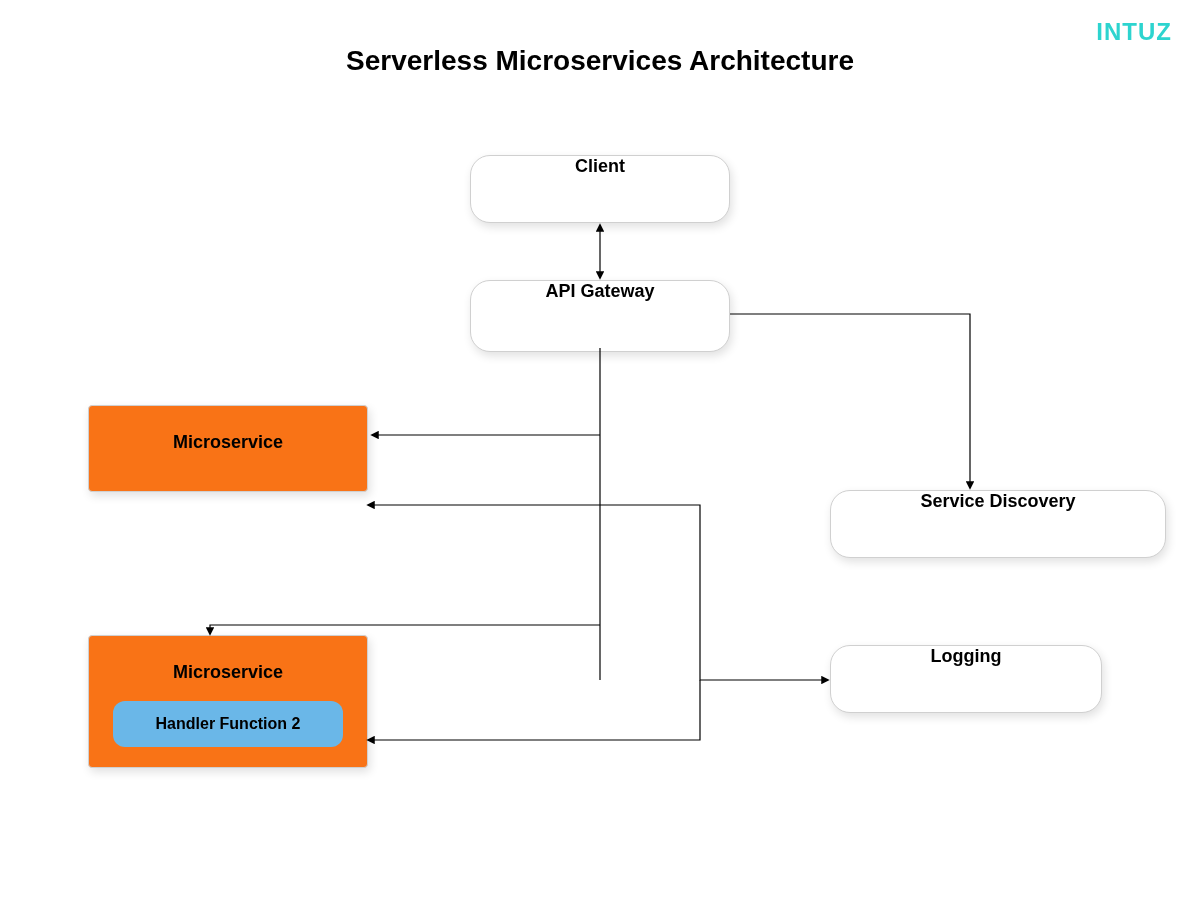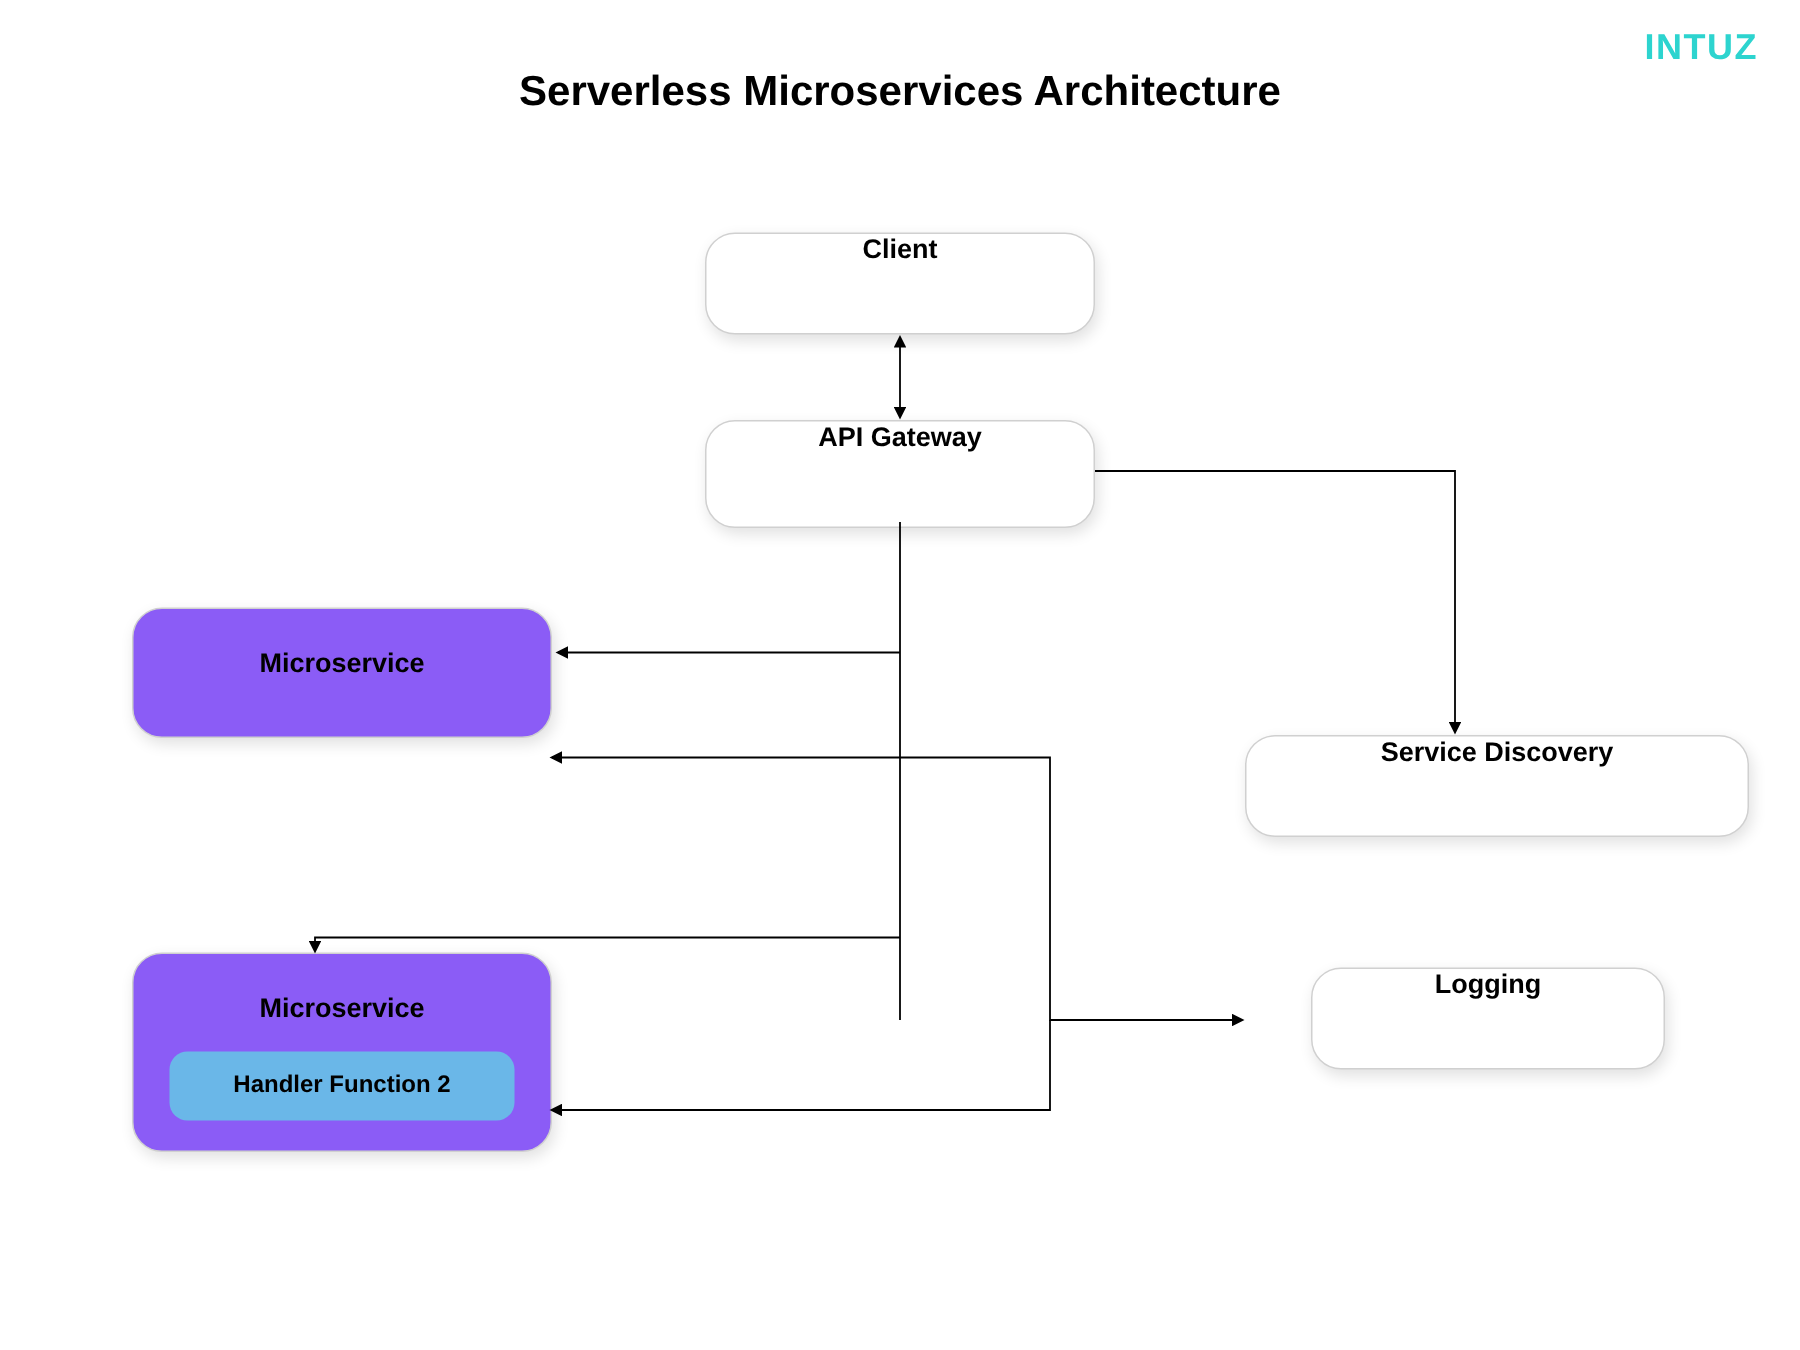--- a/index.html
+++ b/index.html
@@ -42,23 +42,23 @@
       display: flex;
       justify-content: center;
       font-weight: 700;
       color: #000;
     }
     .node-simple {
       font-size: 18px;
     }
     .microservice-box {
       position: absolute;
-      background: #8b5cf6;
+      background: #f97316;
       border: 1px solid #d0d0d0;
-      border-radius: 20px;
+      border-radius: 4px;
       box-shadow: 2px 4px 10px rgba(0,0,0,0.12);
       padding: 22px 20px 20px 20px;
       display: flex;
       flex-direction: column;
       align-items: center;
     }
     .microservice-title {
       font-size: 18px;
       font-weight: 700;
       color: #000;
@@ -105,21 +105,21 @@
 
 <div class="microservice-box" style="left:88px; top:635px; width:280px;">
   <div class="microservice-title">Microservice</div>
   <div class="handler">Handler Function 2</div>
 </div>
 
 <div class="node node-simple" style="left:830px; top:490px; width:336px; height:68px;">
   <span>Service Discovery</span>
 </div>
 
-<div class="node node-simple" style="left:830px; top:645px; width:236px; height:68px;margin-left:44px;">
+<div class="node node-simple" style="left:830px; top:645px; width:272px; height:68px;">
   <span>Logging</span>
 </div>
 
 <svg class="connectors">
   <defs>
     <marker id="arrow" viewBox="0 0 10 10" refX="8" refY="5" markerWidth="7" markerHeight="7" orient="auto-start-reverse">
       <path d="M 0 0 L 10 5 L 0 10 z" fill="#000"></path>
     </marker>
     <marker id="arrow-start" viewBox="0 0 10 10" refX="2" refY="5" markerWidth="7" markerHeight="7" orient="auto">
       <path d="M 10 0 L 0 5 L 10 10 z" fill="#000"></path>

